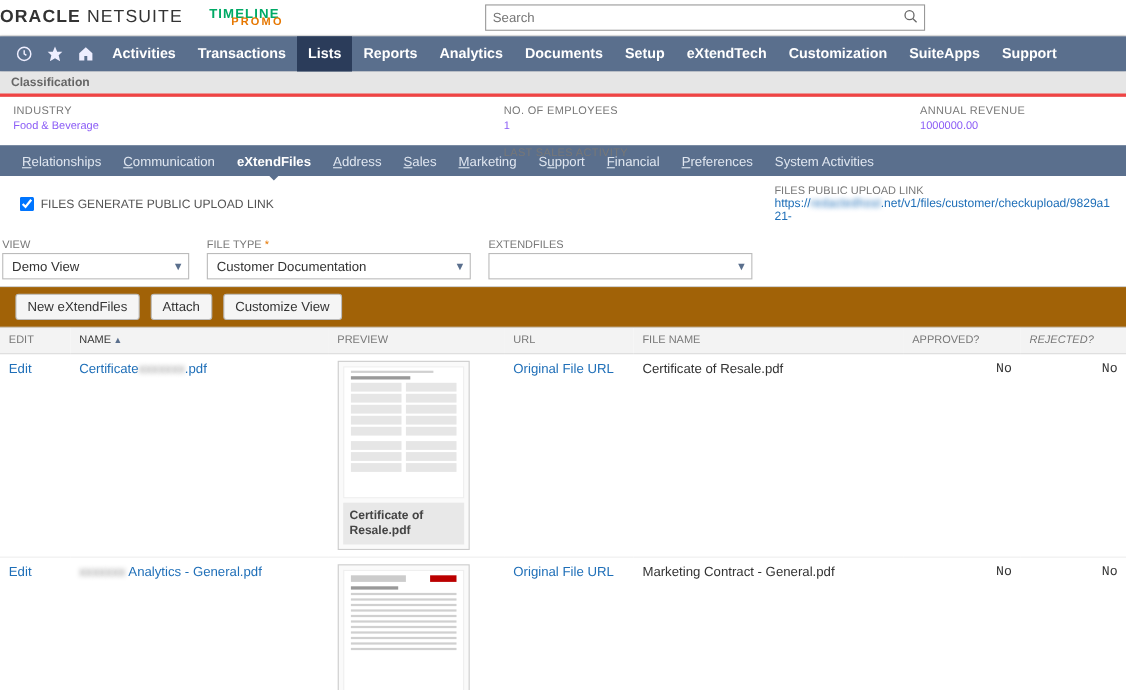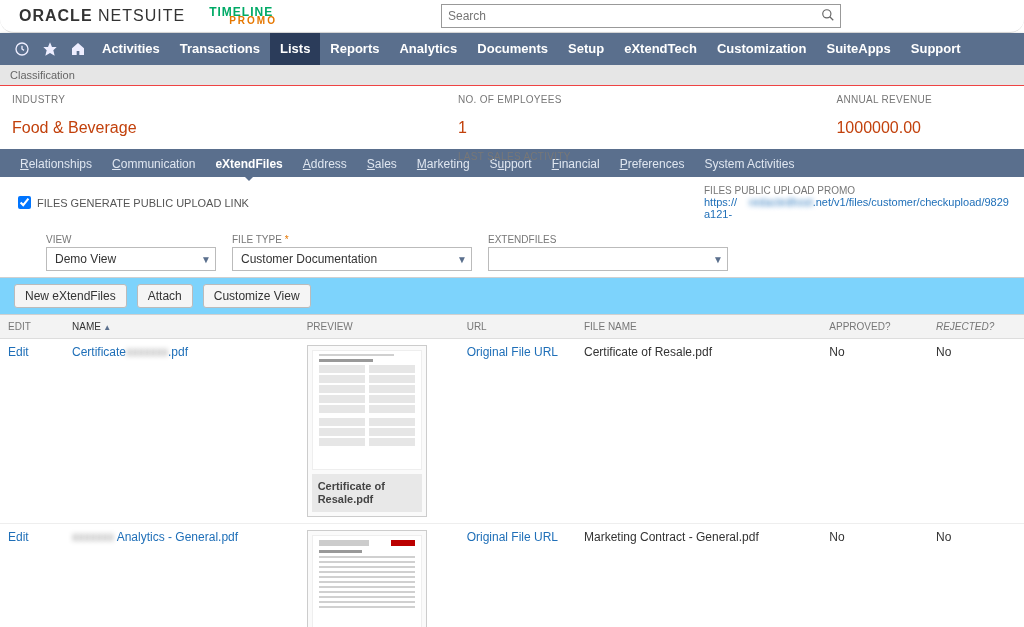--- a/index.html
+++ b/index.html
@@ -1,91 +1,91 @@
 <!DOCTYPE html>
 <html><head>
 <meta charset="utf-8">
 <style>
   * { box-sizing: border-box; }
   body { margin: 0; font-family: Arial, Helvetica, sans-serif; font-size: 12px; color: #333; background: #fff; }
   
   
-  .header { display:flex; align-items:center; padding: 4px 19px; border-bottom:1px solid #e0e0e0;border-radius:14px; }
+  .header { display:flex; align-items:center; padding: 4px 0; border-bottom:1px solid #e0e0e0; }
   .logo-oracle { font-family:"Arial",sans-serif; font-size:16px; letter-spacing:1px; color:#333; }
   .logo-oracle b { font-weight:700; }
   .logo-oracle .thin { font-weight:300; }
   .logo-timeline { margin-left:24px; font-size:12px; line-height:1; }
   .logo-timeline .t { color:#0a6; font-weight:700; letter-spacing:1px; }
   .logo-timeline .p { color:#e67700; font-weight:700; letter-spacing:2px; font-size:10px; margin-left:20px; display:block; margin-top:-2px;}
   .search-wrap { flex:1; display:flex; justify-content:center; }
   .search-box { width:400px; position:relative; }
   .search-box input { width:100%; height:24px; border:1px solid #999; padding:2px 24px 2px 6px; font-size:12px; }
   .search-box .sicon { position:absolute; right:6px; top:4px; color:#666; }
 
   
   .nav { background:#5a6f8d; display:flex; align-items:center; padding:0 8px; height:32px; box-shadow:0 1px 3px rgba(0,0,0,.3);}
   .nav .iconbtn { width:28px; height:32px; display:flex; align-items:center; justify-content:center; color:#eef; }
   .nav .navitem { padding:0 10px; line-height:32px; color:#fff; font-size:13px; font-weight:600; cursor:pointer; }
   .nav .navitem.active { background:#2b3c5a; }
 
   
-  .section-header { background:#e6e6e6; color:#666; font-weight:400; font-size:11px; padding:4px 10px; border-bottom:1px solid #ef4444; }
+  .section-header { background:#e6e6e6; color:#666; font-weight:700; font-size:11px; padding:4px 10px; border-bottom:3px solid #ef4444; }
   .class-body { display:flex; padding:8px 12px 12px; position:relative; }
   .class-col { margin-right:80px; }
   .class-col.right { position:absolute; right:12px; text-align:left; }
   .field-label { color:#777; font-size:10px; letter-spacing:.3px; }
-  .field-value { color:#c2410c; font-size:16px; margin-top:14px; }
+  .field-value { color:#8b5cf6; font-size:10px; margin-top:2px; }
   .middle-col { position:absolute; left:458px; }
 
   
   .subtabs { background:#5a6f8d; display:flex; padding:0 10px; height:28px; align-items:flex-end; }
   .subtab { color:#dfe6f0; font-size:12px; padding:6px 10px; cursor:pointer; }
   .subtab span.k { text-decoration:underline; }
   .subtab.active { color:#fff; font-weight:700; position:relative; }
   .subtab.active::after { content:""; position:absolute; bottom:-4px; left:50%; margin-left:-5px; width:0; height:0; border-left:5px solid transparent; border-right:5px solid transparent; border-top:5px solid #5a6f8d; }
 
   
   .upload-row { display:flex; padding:8px 14px 4px; font-size:11px; color:#555; }
   .upload-left { flex:0 0 690px; display:flex; align-items:center; }
   .upload-left input { margin-right:6px; }
   .upload-right { flex:1; }
   .upload-right .lbl { color:#777; font-size:10px; }
   .upload-right .link { color:#1f6fb8; word-break:break-all; }
-  .blur { color:transparent; text-shadow:0 0 5px #1f6fb8;margin-left:12px; }
+  .blur { color:transparent; text-shadow:0 0 5px #1f6fb8; }
   .blurgrey { color:transparent; text-shadow:0 0 5px #888; }
 
   
-  .filters { display:flex; padding:10px 2px 6px; gap: 16px; margin-left: 44px; }
+  .filters { display:flex; padding:10px 2px 6px; gap: 16px; }
   .filter { display:flex; flex-direction:column; }
   .filter label { font-size:10px; color:#777; margin-bottom:2px; }
   .select { height:24px; border:1px solid #bbb; background:#fff; display:flex; align-items:center; justify-content:space-between; padding:0 4px 0 8px; font-size:12px; }
   .select .dd { color:#5a6f8d; font-size:10px; }
   .req { color:#e67700; }
 
   
-  .actions { background:#7dd3fc; padding:6px 14px; border-top:1px solid #d0d0d0; border-bottom:1px solid #d0d0d0; display:flex; gap:10px; }
+  .actions { background:#a16207; padding:6px 14px; border-top:1px solid #d0d0d0; border-bottom:1px solid #d0d0d0; display:flex; gap:10px; }
   .btn { background:#f5f5f5; border:1px solid #bbb; border-radius:3px; padding:4px 10px; font-size:12px; color:#333; cursor:pointer; }
 
   
   .tbl { width:100%; border-collapse:collapse; }
   .tbl th { text-align:left; font-size:10px; color:#777; font-weight:400; padding:6px 8px; background:#f3f3f3; border-bottom:1px solid #ddd; }
   .tbl th.sorted { color:#333; }
   .tbl th.sorted::after { content:" ▲"; color:#5a6f8d; font-size:8px; }
   .tbl td { vertical-align:top; padding:6px 8px; font-size:12px; border-bottom:1px solid #eee; }
   .tbl td.preview { width:140px; }
   .link { color:#1f6fb8; cursor:pointer;margin-top:12px; }
   .thumb-wrap { border:1px solid #ccc; width:120px; background:#fafafa; padding:4px; }
   .thumb { width:110px; height:120px; background:#fff; border:1px solid #eee; margin:0 auto 4px; position:relative; overflow:hidden; }
   .thumb .line { height:2px; background:#d0d0d0; margin:3px 6px; }
   .thumb .col2 { display:flex; gap:4px; margin:3px 6px; }
   .thumb .col2 div { flex:1; }
   .thumb .block { background:#e6e6e6; height:8px; margin-bottom:2px; }
   .thumb-caption { background:#e8e8e8; padding:6px; font-size:11px; font-weight:700; color:#444; line-height:1.2;}
   .th-center { text-align:center; }
-  .td-ctr { text-align:left; }
+  .td-ctr { text-align:right;font-family:Liberation Mono, monospace; }
 
   .w-edit { width:60px; }
   .w-name { width:220px; }
   .w-preview { width:150px; }
   .w-url { width:110px; }
   .w-fn { width:230px; }
   .w-app { width:100px; }
   .w-rej { width:90px;font-style:italic; }
 
   svg { display:block; }
@@ -173,21 +173,21 @@
   <div class="subtab"><span class="k">P</span>references</div>
   <div class="subtab">System Activities</div>
 </div>
 
 <div class="upload-row">
   <div class="upload-left">
     <input type="checkbox" checked="" style="">
     <span>FILES GENERATE PUBLIC UPLOAD LINK</span>
   </div>
   <div class="upload-right">
-    <div class="lbl">FILES PUBLIC UPLOAD PROMO</div>
+    <div class="lbl">FILES PUBLIC UPLOAD LINK</div>
     <div>
       <span class="link">https://</span><span class="blur">redactedhost</span><span class="link">.net/v1/files/customer/checkupload/9829a121-</span>
     </div>
   </div>
 </div>
 
 <div class="filters">
   <div class="filter" style="width:170px">
     <label>VIEW</label>
     <div class="select">

